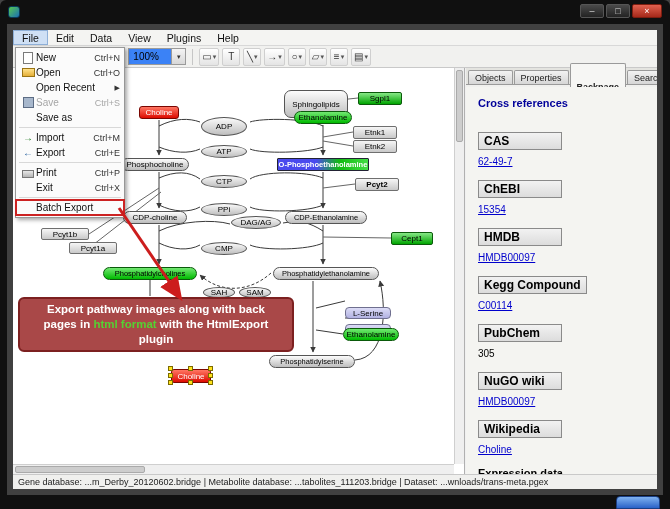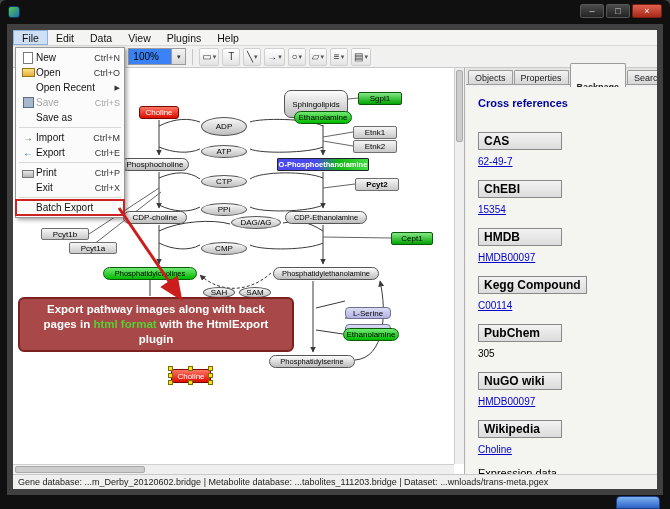--- a/index.html
+++ b/index.html
@@ -104,21 +104,21 @@
   .tab { font-size:9px; padding:2px 6px 1px; border:1px solid #9a9a9a; border-bottom:none;
          background:linear-gradient(#f2f2f2,#d6d6d6); margin-right:1px; border-radius:2px 2px 0 0; color:#222; }
   .tab.active { background:#f6f6f4; font-weight:bold; position:relative; top:1px; padding-top:18px; }
   .bp { position:absolute; left:0; top:19px; right:0; bottom:0; overflow:hidden; padding:10px 12px; background:#f4f4f1; }
   .bp-heading { color:#00009a; font-weight:bold; font-size:11px; margin-bottom:22px; }
   .bp-section { margin-bottom:12px; }
   .bp-header { display:inline-block; min-width:84px; background:linear-gradient(#f2f2f2,#dcdcdc);
                border:1px solid #8a8a8a; font-weight:bold; font-size:12px; padding:1px 5px; }
   .bp-value { margin-top:6px; font-size:10px; }
   .bp-value.link { color:#0000cc; text-decoration:underline; }
-  .bp-footer { font-weight:normal; font-size:11px; color:#000; margin-top:2px; }
+  .bp-footer { font-weight:bold; font-size:11px; color:#000; margin-top:2px; }
 
   
   .statusbar { position:absolute; left:0; bottom:0; right:0; height:15px; background:#f0f0ee;
                border-top:1px solid #c9c9c9; font-size:9px; color:#222; line-height:14px;
                padding-left:5px; white-space:nowrap; overflow:hidden; }
 
   .overlay { position:absolute; left:0; top:0; width:656px; height:471px; z-index:60; pointer-events:none; }
 
   .blue-corner { position:absolute; right:10px; bottom:0; width:44px; height:13px;
                  background:linear-gradient(#7fb2f0,#2a62c8); border:1px solid #1a3f86; border-radius:4px 4px 0 0; }

